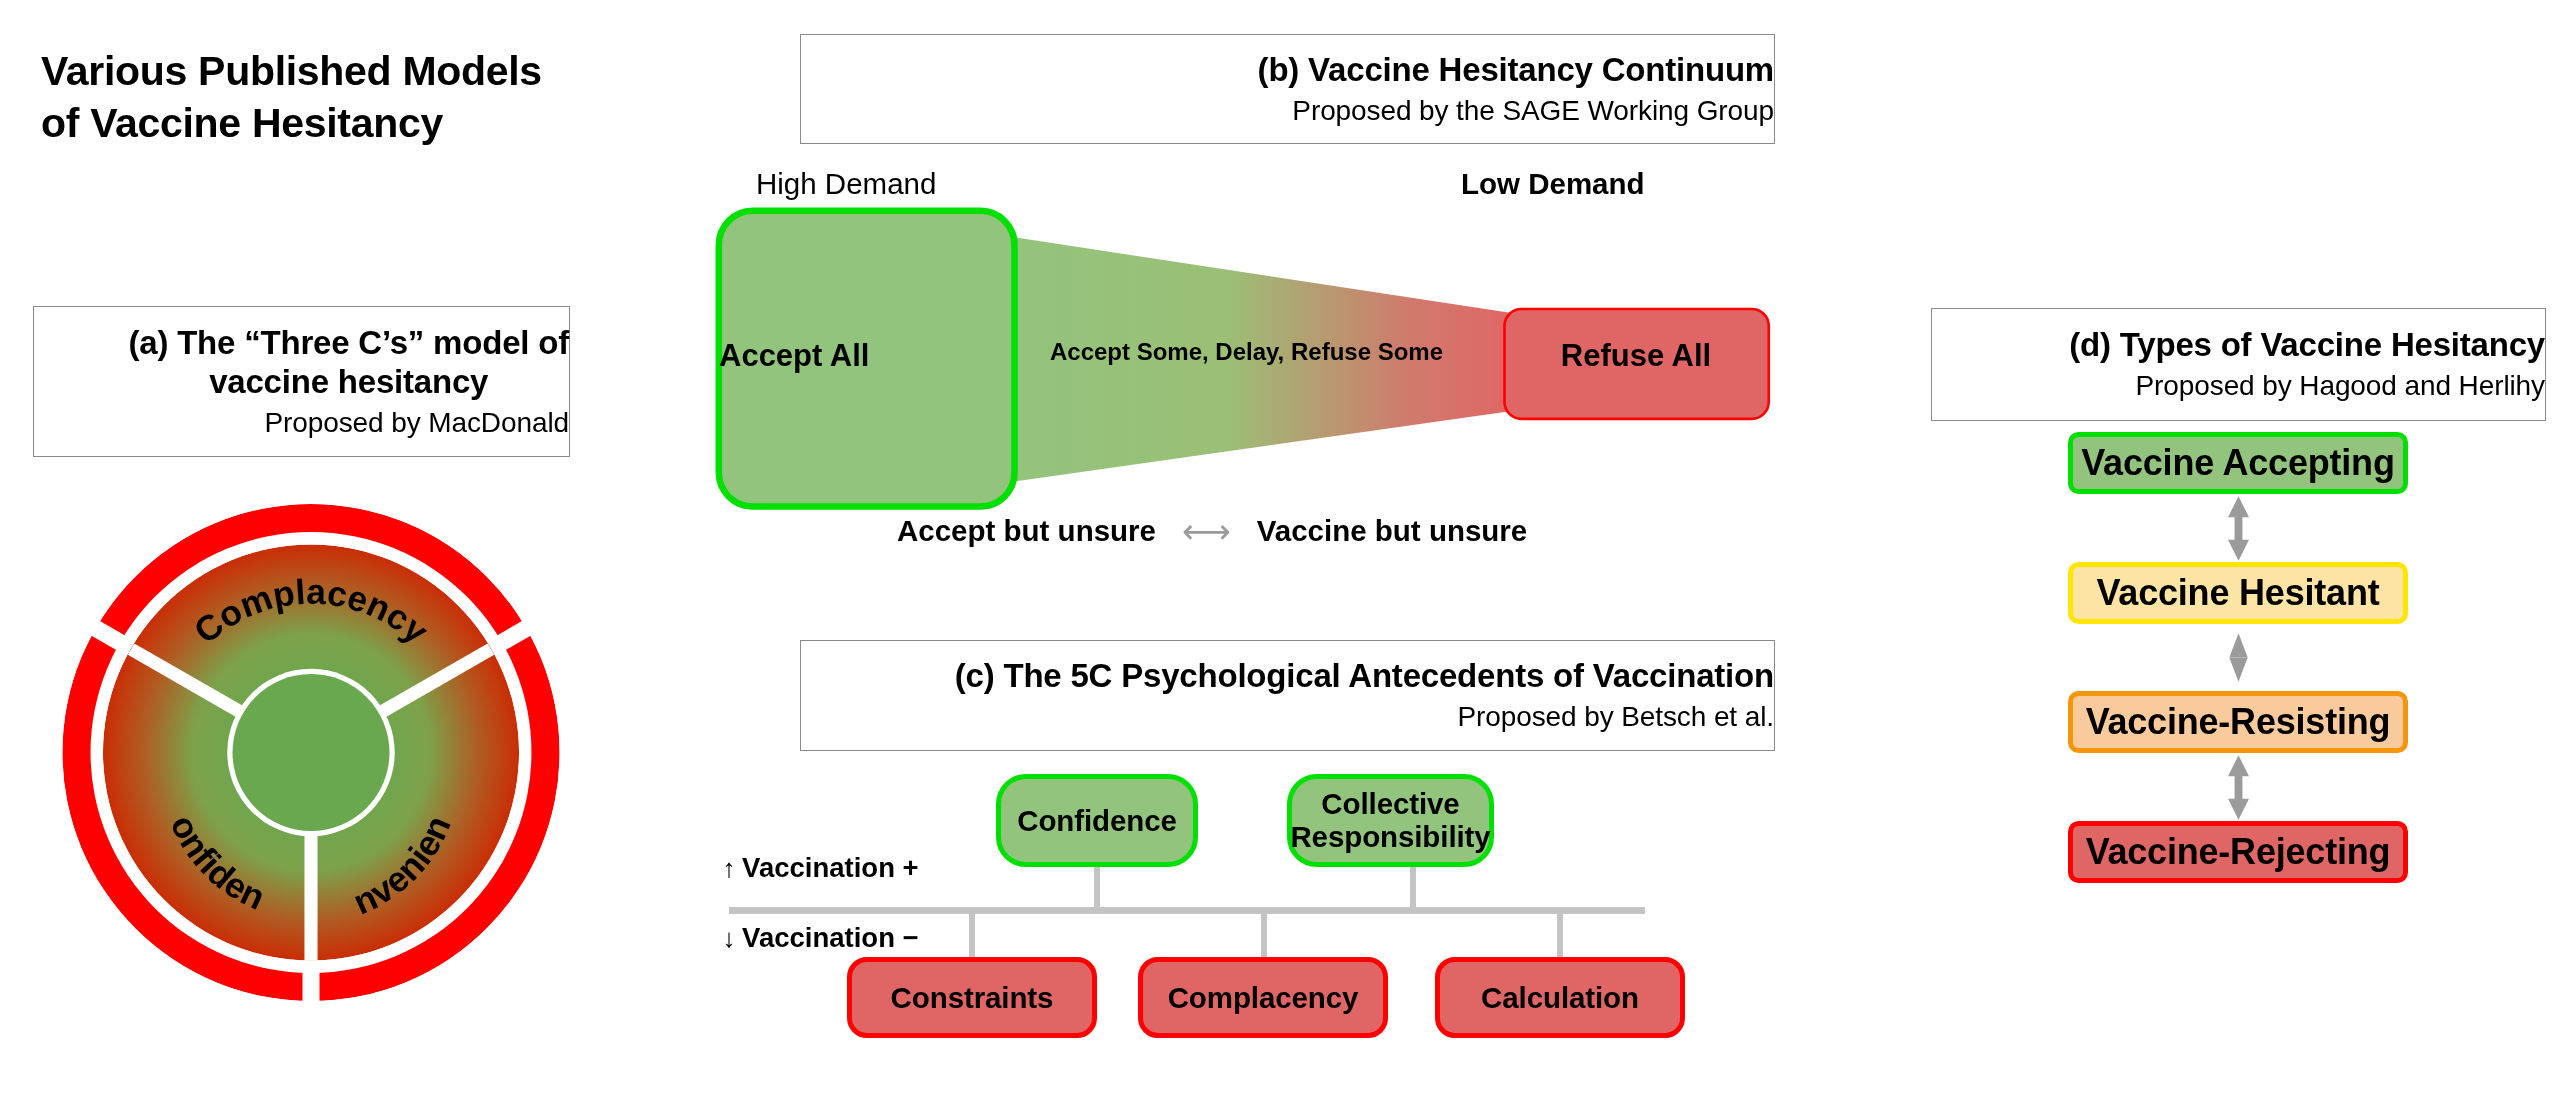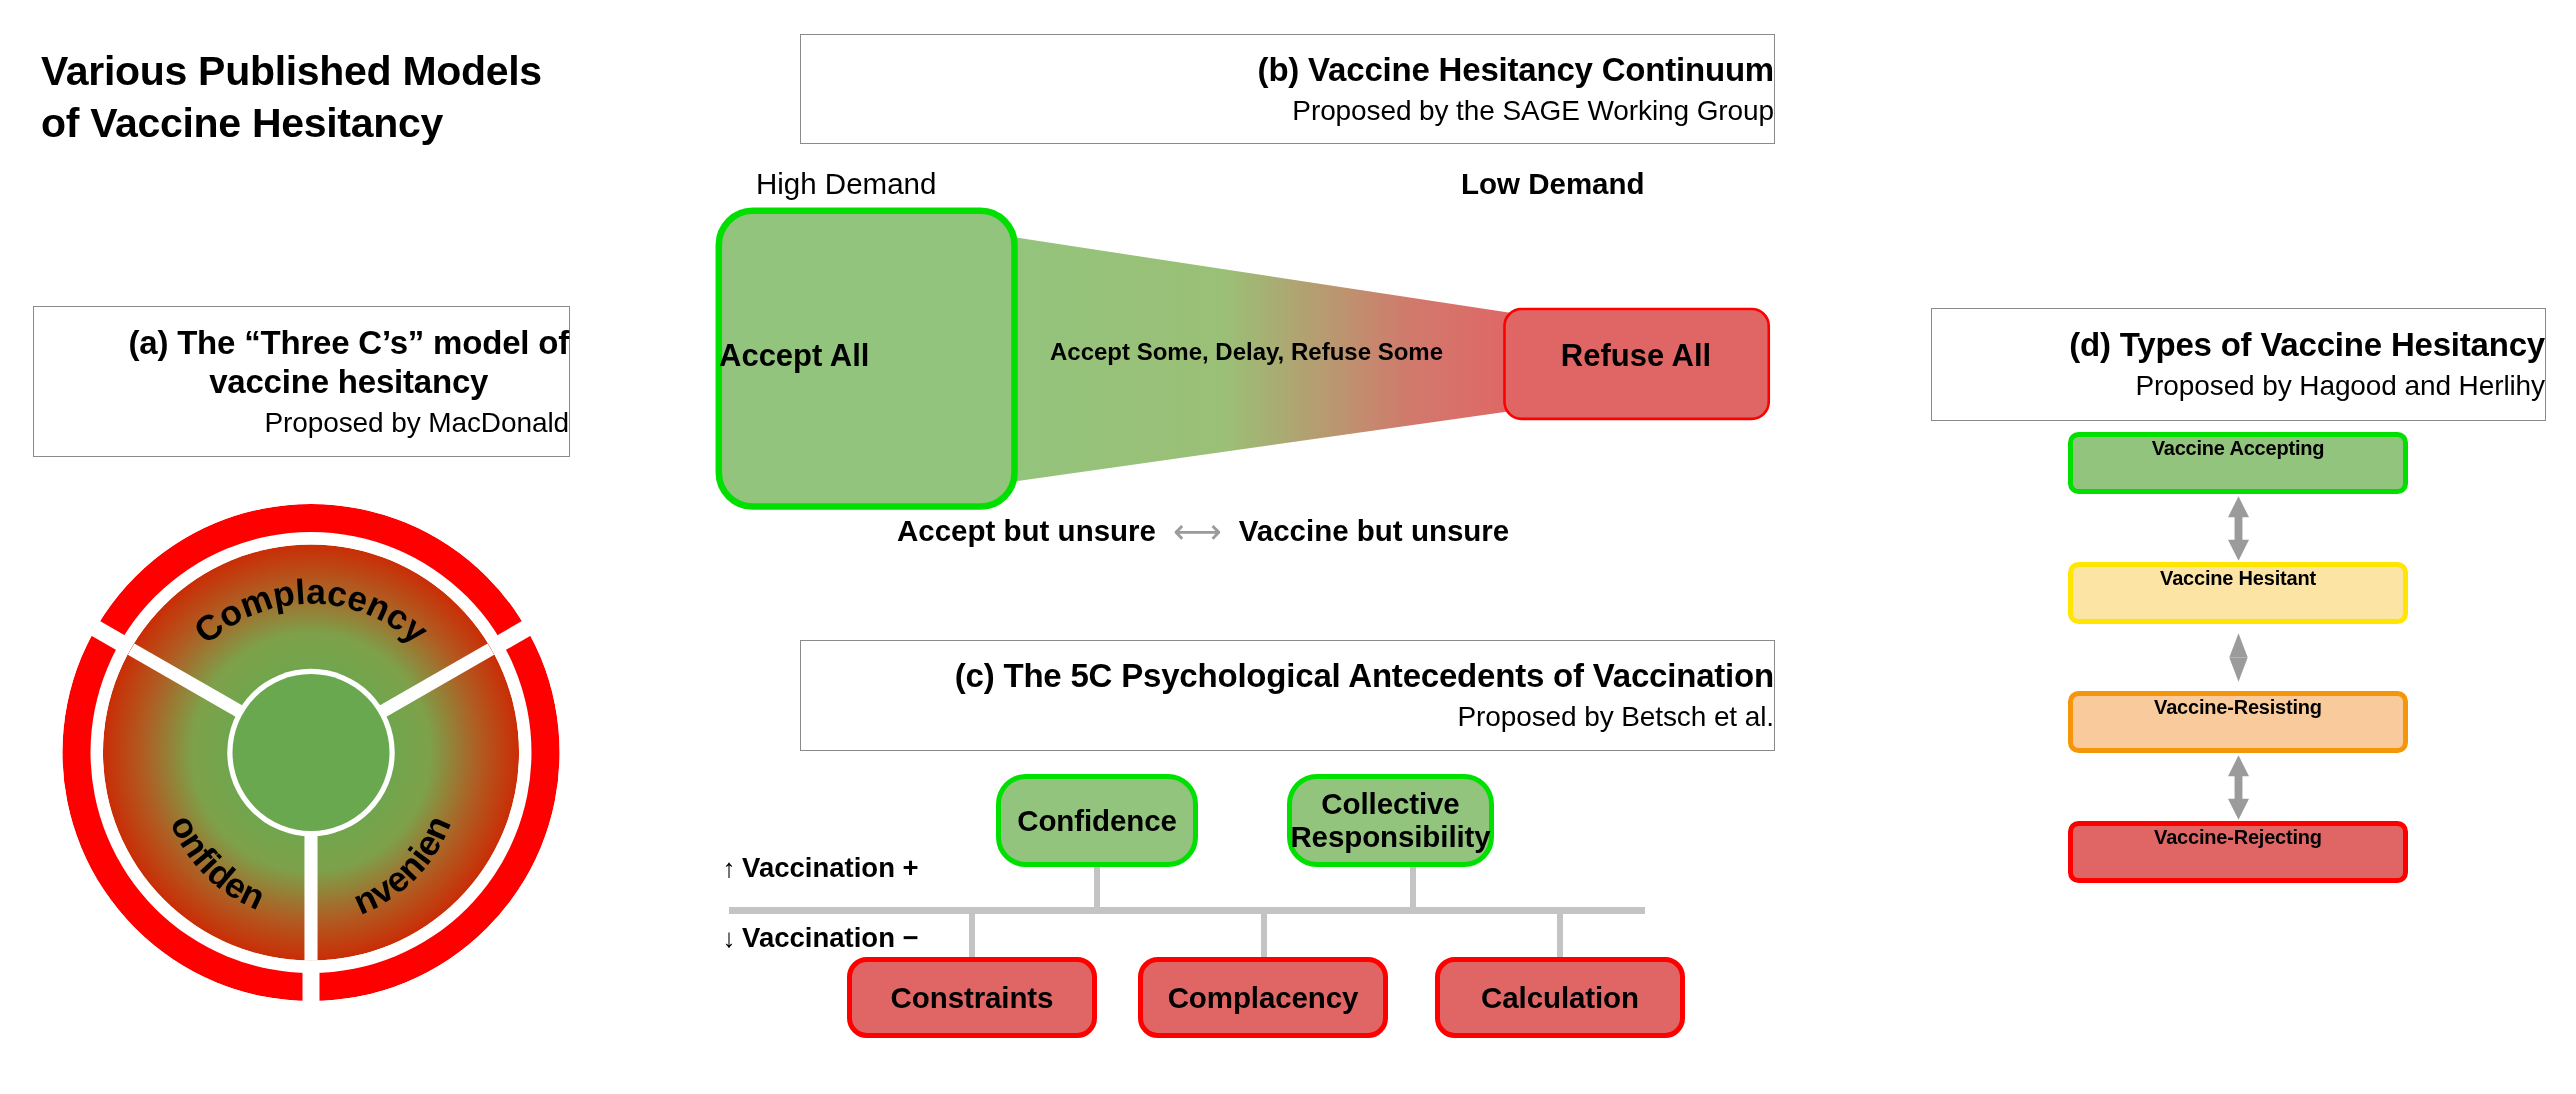--- a/index.html
+++ b/index.html
@@ -29,41 +29,41 @@
   
   #demand-high{left:756px;top:167px;font-weight:normal;font-size:29.5px;}
   #demand-low{left:1461px;top:167px;font-weight:bold;font-size:29.5px;}
   #funnel-svg{left:707px;top:203px;width:1086px;height:314px;}
   #lbl-accept-all{left:719px;top:338px;width:295px;text-align:left;
                   font-weight:bold;font-size:31px;}
   #lbl-middle{left:975px;top:338px;width:543px;text-align:center;
               font-weight:bold;font-size:24px;}
   #lbl-refuse-all{left:1505px;top:338px;width:262px;text-align:center;
                   font-weight:bold;font-size:31px;}
-  #unsure-row{left:897px;top:514px;display:flex;align-items:flex-end;gap:17px;
+  #unsure-row{left:897px;top:514px;display:flex;align-items:flex-end;gap:26px;
               font-weight:bold;font-size:29.5px;}
   #unsure-row .arrowglyph{color:#9b9b9b;font-size:34px;line-height:1;font-weight:normal;}
 
   
   #fivec{left:720px;top:766px;width:1113px;height:301px;}
   .cbox{position:absolute;box-sizing:border-box;display:flex;align-items:center;
         justify-content:center;text-align:center;font-weight:bold;font-size:29.5px;
         line-height:1.12;letter-spacing:-0.1px;}
   .cbox.green{background:#93c47d;border:5.2px solid #00e000;border-radius:30px;}
   .cbox.red{background:#e06666;border:5.2px solid #ff0000;border-radius:20px;}
   .axis-line{position:absolute;background:#c4c4c4;}
   .vax-label{position:absolute;font-weight:bold;font-size:27.5px;white-space:nowrap;
              display:flex;align-items:center;gap:6.5px;}
   .vax-label .ar{font-size:26px;font-weight:normal;}
 
   
   #types{left:2068px;top:432px;width:340px;height:484px;}
   .tbox{position:absolute;left:0;width:340px;height:62px;box-sizing:border-box;
-        display:flex;justify-content:center;
-        font-weight:bold;font-size:20px;border-radius:10.5px;letter-spacing:-0.2px;}
+        display:flex;align-items:center;justify-content:center;
+        font-weight:bold;font-size:36px;border-radius:10.5px;letter-spacing:-0.2px;}
   .tarrow{position:absolute;left:152px;width:37px;}
 </style>
 </head>
 <body>
 
 <div class="abs" id="main-title">
   <div>Various Published Models</div>
   <div>of Vaccine Hesitancy</div>
 </div>
 

